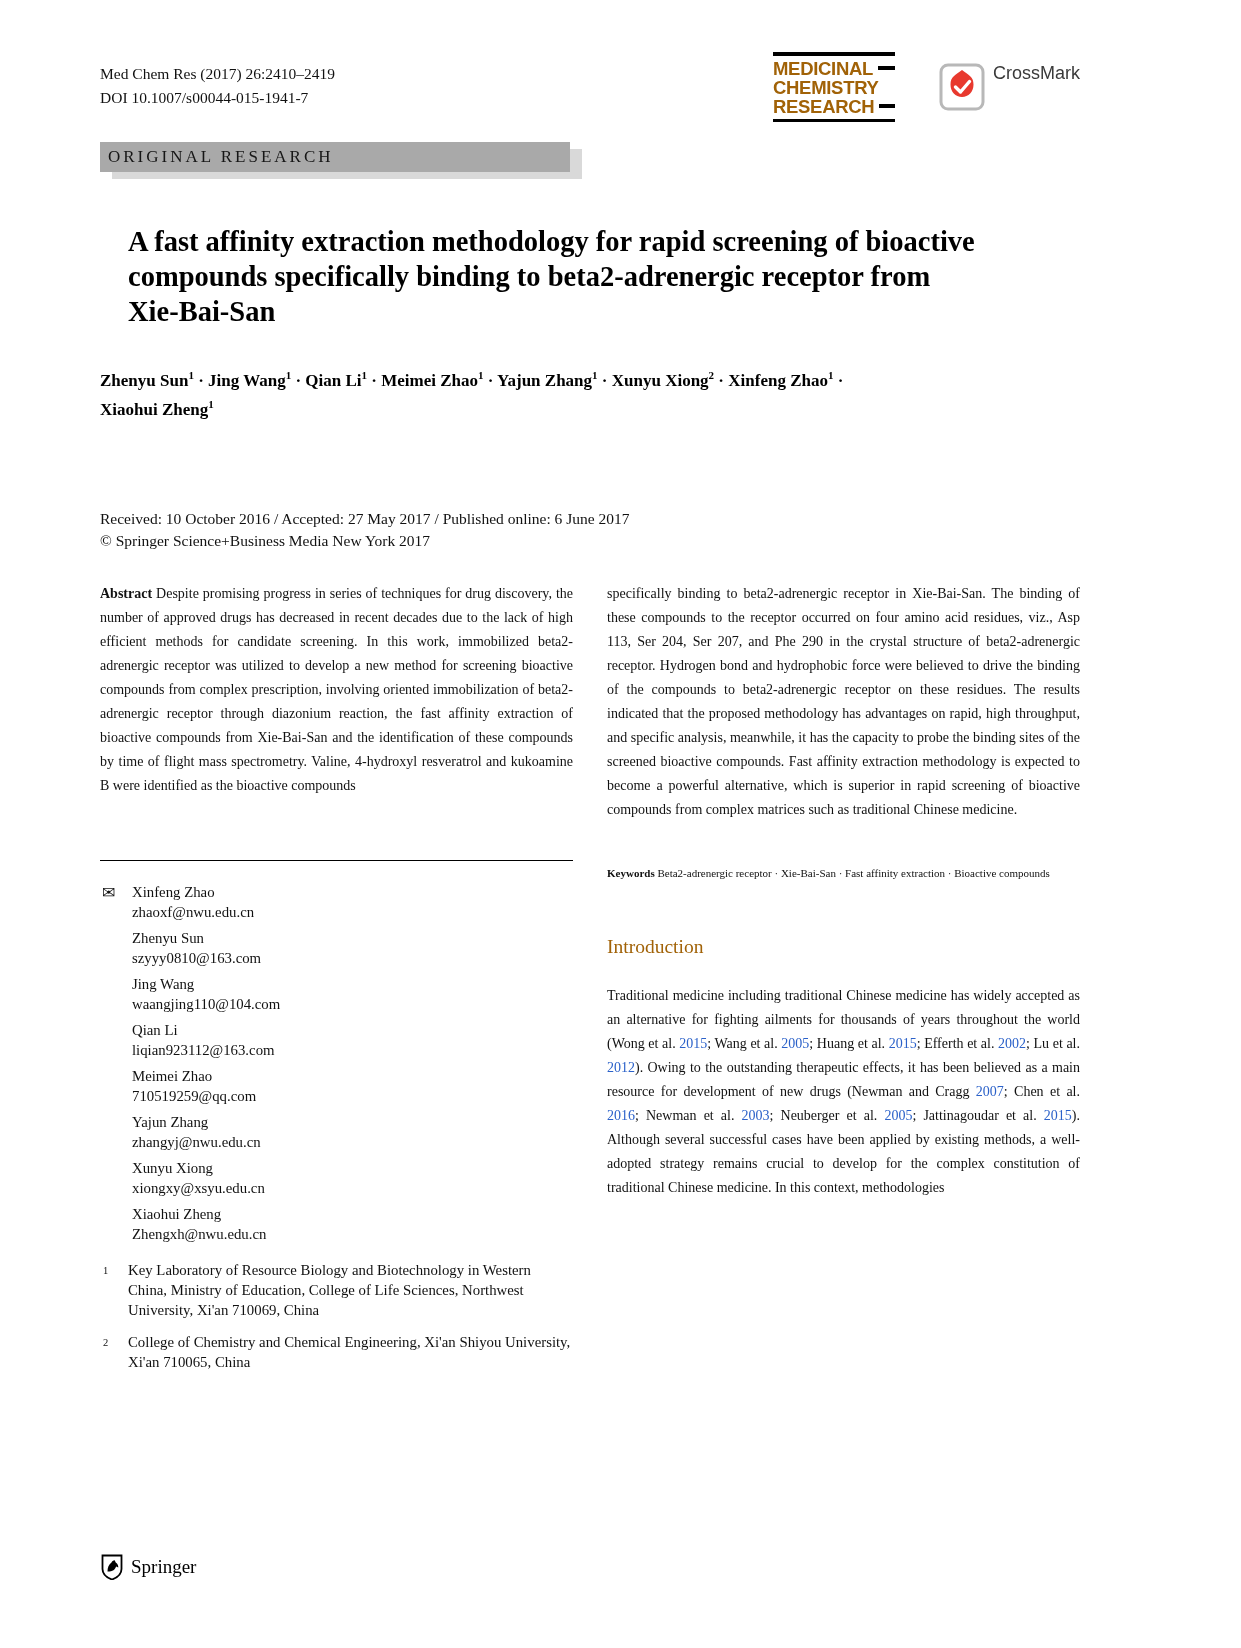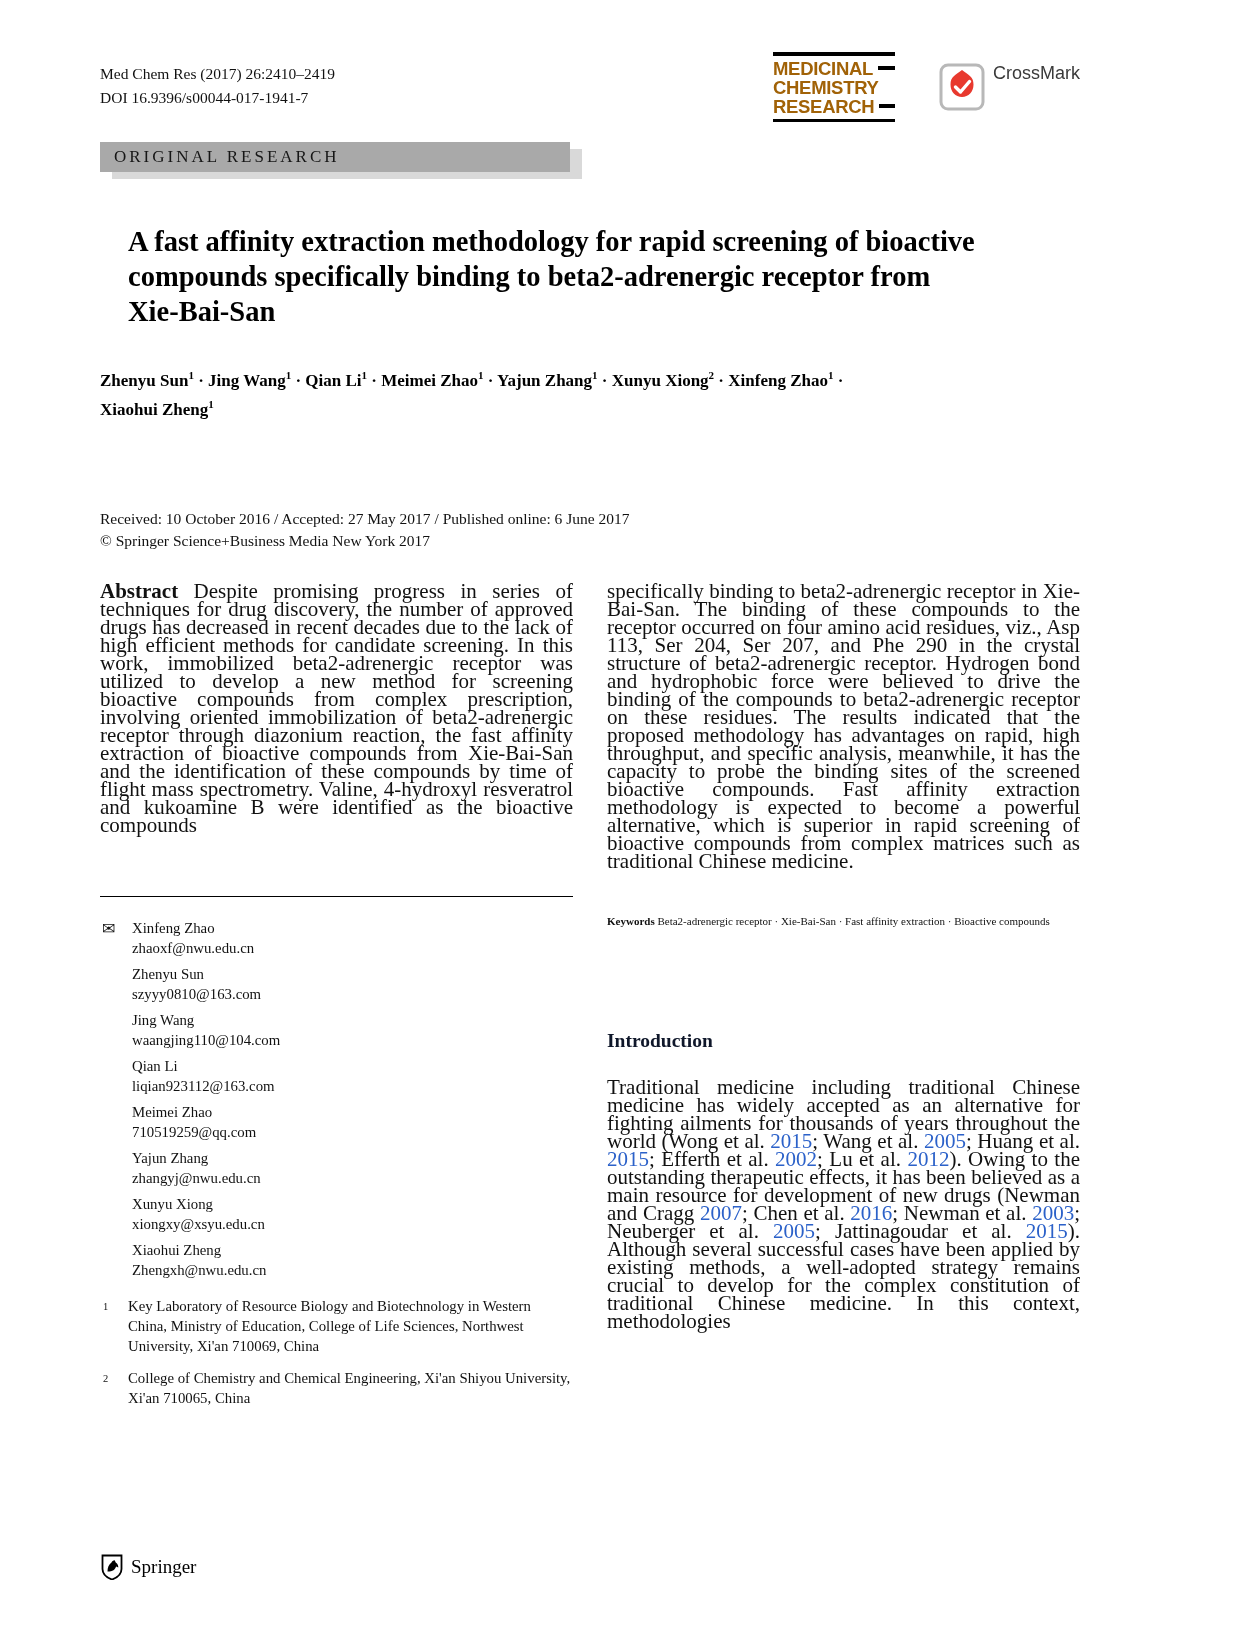--- a/index.html
+++ b/index.html
@@ -24,62 +24,62 @@
   .logo-rule.bottom { margin-top:3px; }
   .logo-row { display:flex; align-items:center; }
   .logo-fill { flex:1; height:3.5px; background:#000; margin-left:5px; }
   .crossmark { display:flex; align-items:flex-start; gap:8px; cursor:pointer;padding-left:28px; }
   .crossmark-label { font-family:"Liberation Sans", sans-serif; font-size:18px; color:#3a3a3a; }
   
   .banner {
     margin-top:20px; width:470px; height:30px;
     background:#a9a9a9; color:#161616;
     display:flex; align-items:center;
-    padding:0 14px;
+    padding:0 8px;
     font-size:17px; letter-spacing:3px;
     box-shadow:12px 7px 0 #d9d9d9;
   }
   
   .title { margin-top:52px; width:855px; font-size:28.5px; line-height:35px; font-weight:bold; color:#000;margin-left:28px; }
   .authors { margin-top:34px; width:765px; font-size:17px; line-height:24px; font-weight:bold; color:#000; }
   .authors sup { font-size:11px; }
   .author-sep { font-weight:bold; }
   
   .dates { margin-top:86px; font-size:15.5px; line-height:22px; }
   
   .columns { display:flex; gap:34px; margin-top:30px; }
   .col { width:473px; }
-  .body-text { font-size:21px; line-height:18px; text-align:justify; }
+  .body-text { font-size:14px; line-height:24px; text-align:justify; }
   .label-bold { font-weight:bold; }
   
   .left-rule { margin-top:62px; border-top:1.8px solid #000; }
   .correspondence { margin-top:22px; font-size:14.8px; line-height:19.5px; }
   .contact { position:relative; padding-left:32px; margin-bottom:7px; }
   .mail-icon { position:absolute; left:2px; top:0; font-size:16px; }
   .affiliations { margin-top:16px; font-size:14.8px; line-height:20px; }
   .affil { position:relative; padding-left:28px; margin-bottom:12px; }
   .affil sup { position:absolute; left:3px; top:1px; font-size:10.5px; }
   
   .keywords { margin-top:40px; font-size:11px; line-height:22px; }
-  .section-heading { margin-top:98px; font-size:19.5px; font-weight:bold; color:#0f172a; }
+  .section-heading { margin-top:52px; font-size:19.5px; font-weight:normal; color:#a16207; }
   .intro-para { margin-top:26px; }
   .cite-link { cursor:pointer; }
   
   .springer-footer { position:absolute; left:100px; top:1553px; display:flex; align-items:center; gap:7px; }
   .springer-word { font-size:19px; color:#000; }
 </style>
 </head>
 <body>
 
 <div class="page">
 
   <div class="header-row">
     <div class="header-meta">
       <div>Med Chem Res (2017) 26:2410–2419</div>
-      <div>DOI 16.9396/s00044-017-1941-7</div>
+      <div>DOI 10.1007/s00044-015-1941-7</div>
     </div>
     <div class="header-right">
       <div class="journal-logo">
         <div class="logo-rule top"></div>
         <div class="logo-row">
             <span>MEDICINAL</span>
             <span class="logo-fill"></span>
           </div>
         <div class="logo-row">
             <span>CHEMISTRY</span>

